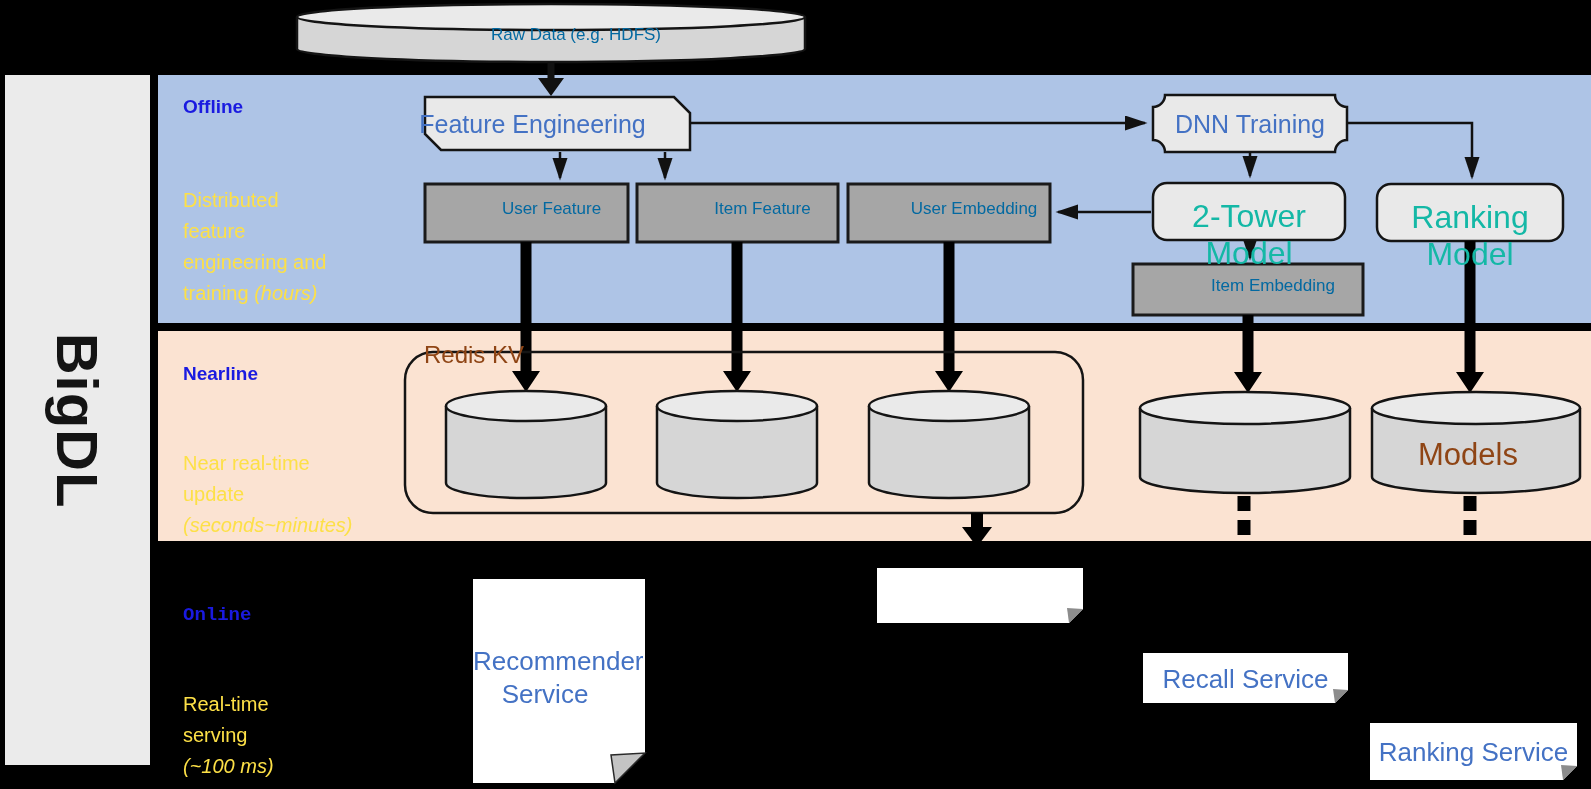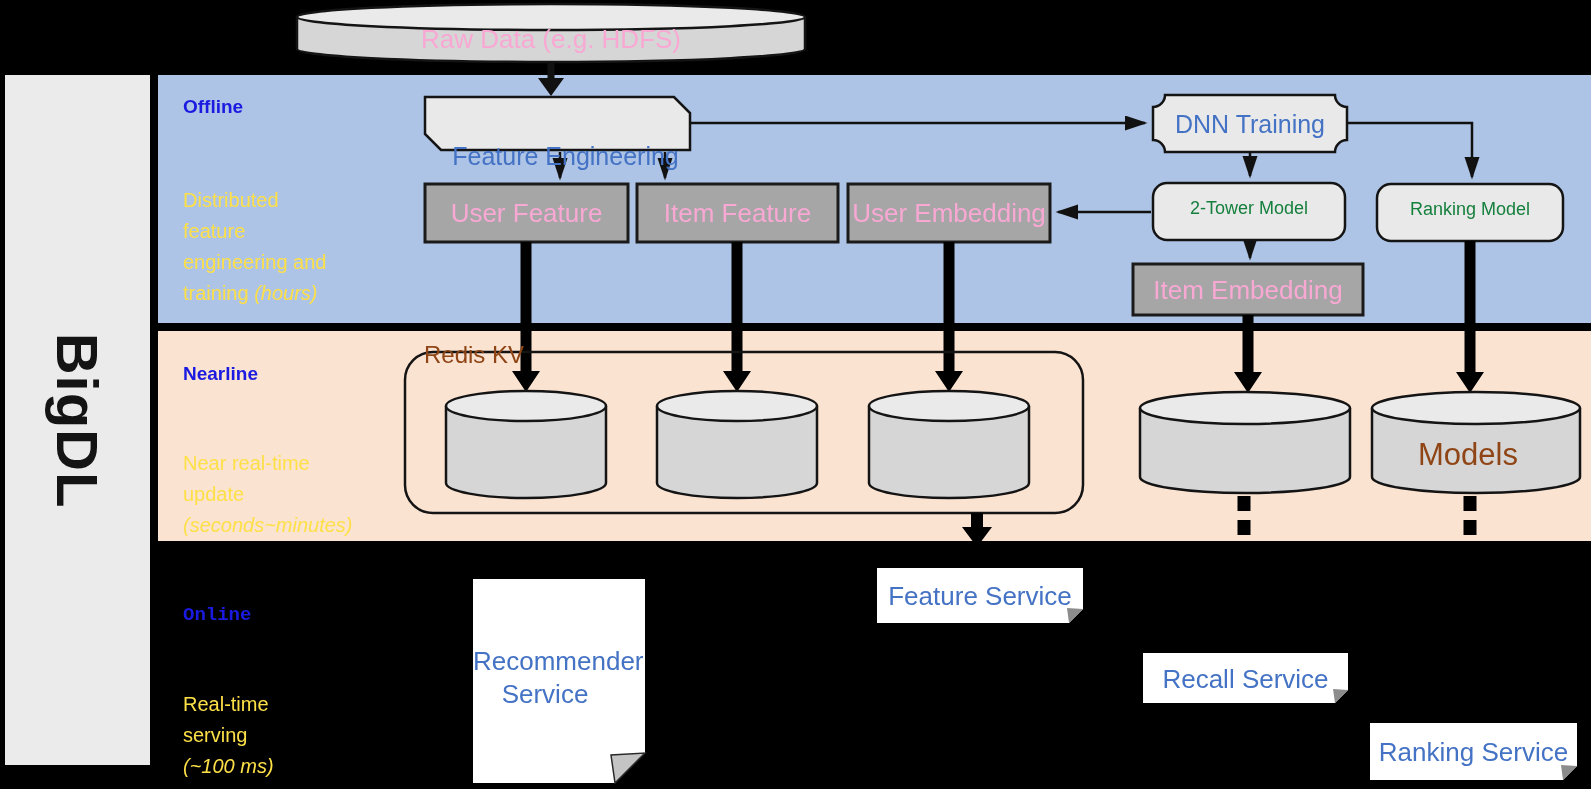--- a/index.html
+++ b/index.html
@@ -10,23 +10,23 @@
   #band-nearline{top:331px;height:210px;background:#fbe3d2;}
   #sidebar{position:absolute;left:5px;top:75px;width:145px;height:690px;background:#ebebeb;
            display:flex;align-items:center;justify-content:center;}
   #bigdl{transform:rotate(90deg);font-size:58px;font-weight:600;color:#141414;letter-spacing:1px;white-space:nowrap;}
   svg{position:absolute;left:0;top:0;}
   .lbl{position:absolute;line-height:1.15;}
   .center{text-align:center;}
   .it{font-style:italic;}
   .heading{font-size:19px;font-weight:600;color:#1a1ae0;}
   .desc{font-size:20px;color:#fde047;line-height:31px;white-space:nowrap;margin-top:37px;}
-  .node-black{font-size:26px;color:#f9a8d4;}
+  .node-black{font-size:17px;color:#0369a1;padding-left:25px;}
   .node-blue{font-size:25px;color:#4472c4;}
-  .node-green{font-size:18px;color:#15803d;}
+  .node-green{font-size:32px;color:#14b8a6;}
   .node-brown{font-size:25px;color:#8f4515;}
   .svc{font-size:26px;color:#4472c4;}
 </style>
 </head>
 <body>
 
 <div id="stage">
 
   <div class="band" id="band-offline"></div>
   <div class="band" id="band-nearline"></div>
@@ -138,32 +138,31 @@
       <div><span class="it">(seconds~minutes)</span></div>
     </div>
 
   <div class="lbl heading" style="left:183px;top:605px;font-family:Liberation Mono, monospace;">Online</div>
   <div class="lbl desc" style="left:183px;top:652px;">
       <div><span>Real-time</span></div>
       <div><span>serving</span></div>
       <div><span class="it">(~100 ms)</span></div>
     </div>
 
-  <div class="lbl node-blue center" style="left:433px;top:110px;width:265px;margin-top:32px;">Feature Engineering</div>
+  <div class="lbl node-blue center" style="left:400px;top:110px;width:265px;">Feature Engineering</div>
   <div class="lbl node-blue center" style="left:1153px;top:110px;width:194px;">DNN Training</div>
 
   <div class="lbl node-black center" style="left:425px;top:199px;width:203px;">User Feature</div>
   <div class="lbl node-black center" style="left:637px;top:199px;width:201px;">Item Feature</div>
   <div class="lbl node-black center" style="left:848px;top:199px;width:202px;">User Embedding</div>
 
   <div class="lbl node-green center" style="left:1153px;top:198px;width:192px;">2-Tower Model</div>
   <div class="lbl node-green center" style="left:1377px;top:199px;width:186px;">Ranking Model</div>
   <div class="lbl node-black center" style="left:1133px;top:276px;width:230px;">Item Embedding</div>
 
   <div class="lbl node-brown" style="left:424px;top:341px;font-size:24px;">Redis KV</div>
   <div class="lbl node-brown center" style="left:1372px;top:437px;width:192px;font-size:31px;">Models</div>
 
   <div class="lbl svc center" style="left:473px;top:645px;width:144px;line-height:33px;">Recommender Service</div>
-  <div class="lbl svc center" style="left:877px;top:582px;width:206px;">Feature Service</div>
   <div class="lbl svc center" style="left:1143px;top:665px;width:205px;">Recall Service</div>
   <div class="lbl svc center" style="left:1370px;top:738px;width:207px;">Ranking Service</div>
 
 </div>
 
 </body></html>

